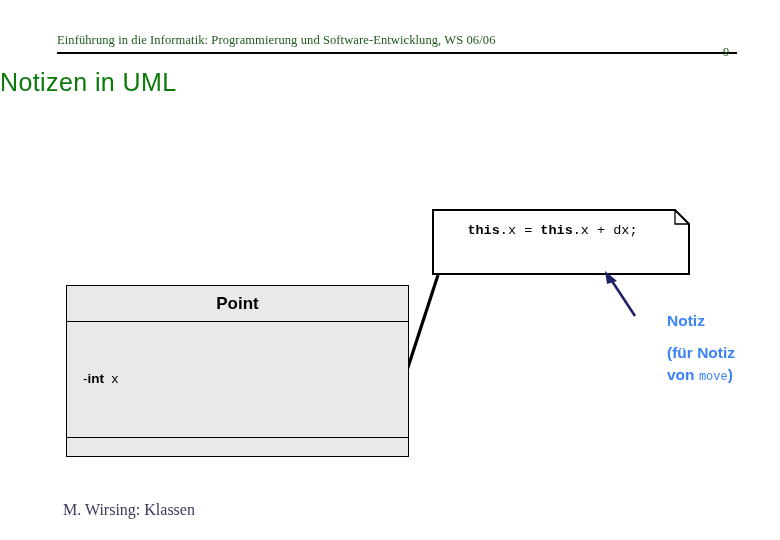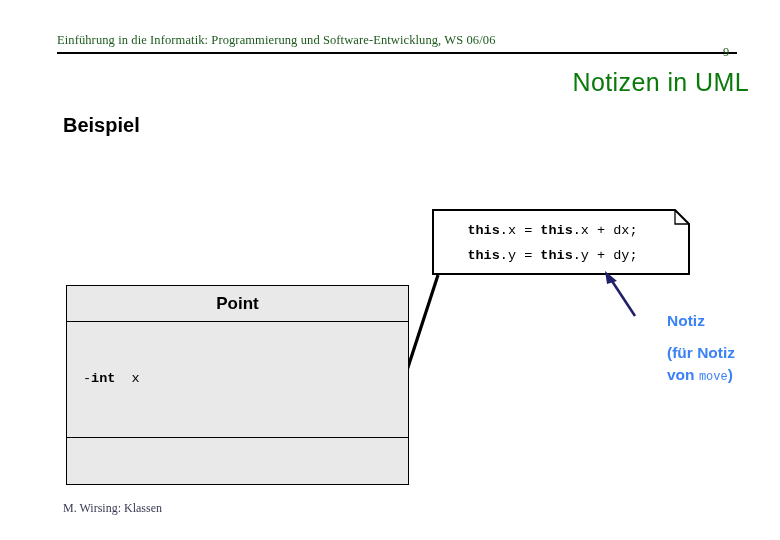--- a/index.html
+++ b/index.html
@@ -51,21 +51,21 @@
     text-align: center;
     width: 16px;
   }
 
   
   .slide-title {
     position: absolute;
     left: 0;
     top: 68px;
     width: 749px;
-    text-align: right;
+    text-align: left;
     font-family: "Liberation Sans", sans-serif;
     font-size: 25px;
     color: #0a7a0a;
     letter-spacing: 0.4px;
   }
 
   
   .subtitle {
     position: absolute;
     left: 63px;
@@ -129,41 +129,41 @@
     height: 52px;
     overflow: visible;
   }
 
   
   .class-box {
     position: absolute;
     left: 66px;
     top: 285px;
     width: 343px;
-    height: 200px;
+    height: 172px;
     box-sizing: border-box;
     border: 1px solid #000000;
     background: #e9e9e9;
   }
   .class-name {
     height: 36px;
     line-height: 36px;
     text-align: center;
     font-family: "Liberation Sans", sans-serif;
     font-size: 17px;
     font-weight: bold;
     color: #000000;
     border-bottom: 1px solid #000000;
     box-sizing: border-box;
   }
   .class-attributes {
     border-bottom: 1px solid #000000;
     box-sizing: border-box;
     padding: 7px 8px 8px 16px;
-    font-family: Liberation Mono, monospace;
+    font-family: Liberation Sans, sans-serif;
     font-size: 13.5px;
     line-height: 20px;
     color: #000000;
     white-space: pre;
   }
   .class-operations {
     padding: 7px 0 8px 16px;
     font-family: "Liberation Mono", "DejaVu Sans Mono", monospace;
     font-size: 13.5px;
     line-height: 20px;
@@ -196,52 +196,50 @@
     font-weight: normal;
     font-size: 12px;
   }
 
   
   .footer {
     position: absolute;
     left: 63px;
     top: 501px;
     font-family: "Liberation Serif", serif;
-    font-size: 12px;
+    font-size: 16px;
     color: #3a3a55;
   }
 </style>
 </head>
 <body>
 
 <div class="slide">
 
   <div class="header-text">Einführung in die Informatik: Programmierung und Software-Entwicklung, WS 06/06</div>
   <div class="header-rule"></div>
   <div class="page-number">9</div>
 
   <div class="slide-title">Notizen in UML</div>
 
-  <div class="subtitle">Beispiel</div>
 
   <div class="connector-line">
     <svg width="70" height="140" viewBox="0 0 70 140" xmlns="http://www.w3.org/2000/svg">
       <line x1="18" y1="133" x2="58" y2="10" stroke="#000000" stroke-width="3.2"></line>
       <circle cx="18" cy="133" r="6.5" fill="#000000"></circle>
     </svg>
   </div>
 
   <div class="note-box">
     <svg class="note-shape" width="258" height="66" viewBox="0 0 258 66" xmlns="http://www.w3.org/2000/svg">
       <path d="M1,1 L243,1 L257,15 L257,65 L1,65 Z" fill="#ffffff" stroke="#000000" stroke-width="2"></path>
       <path d="M243,1 L243,15 L257,15" fill="none" stroke="#000000" stroke-width="1.3"></path>
     </svg>
     <div class="note-code">
       <div><span class="kw">this</span><span>.x = </span><span class="kw">this</span><span>.x + dx;</span></div>
-      <div><span class="kw">this</span><span>.y = </span><span class="kw">this</span><span>.y + dy;</span></div>
     </div>
   </div>
 
   <div class="callout-arrow">
     <svg width="80" height="52" viewBox="0 0 80 52" xmlns="http://www.w3.org/2000/svg">
       <line x1="45" y1="48" x2="20" y2="10" stroke="#21216b" stroke-width="2.6"></line>
       <path d="M15,3 L27,13 L17,16 Z" fill="#21216b"></path>
     </svg>
   </div>
 

